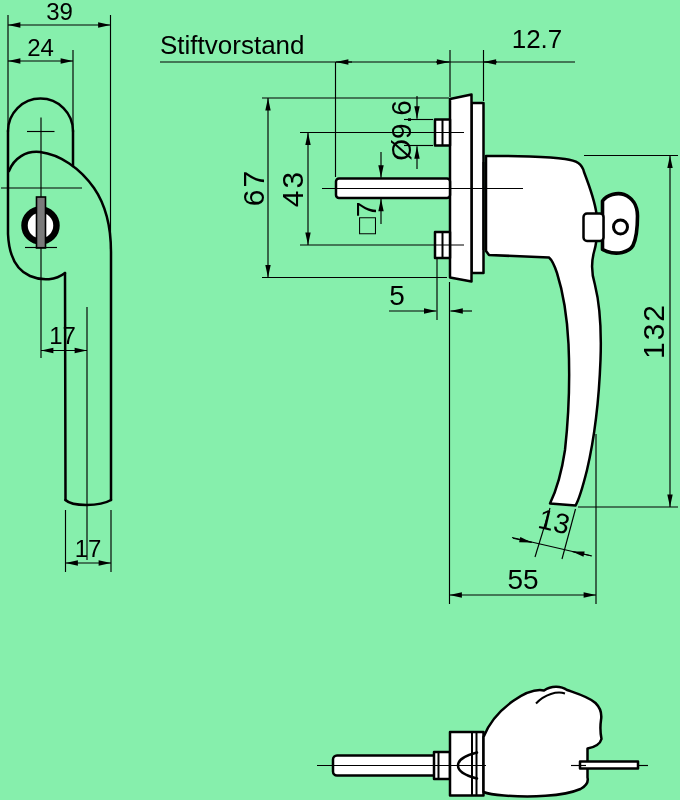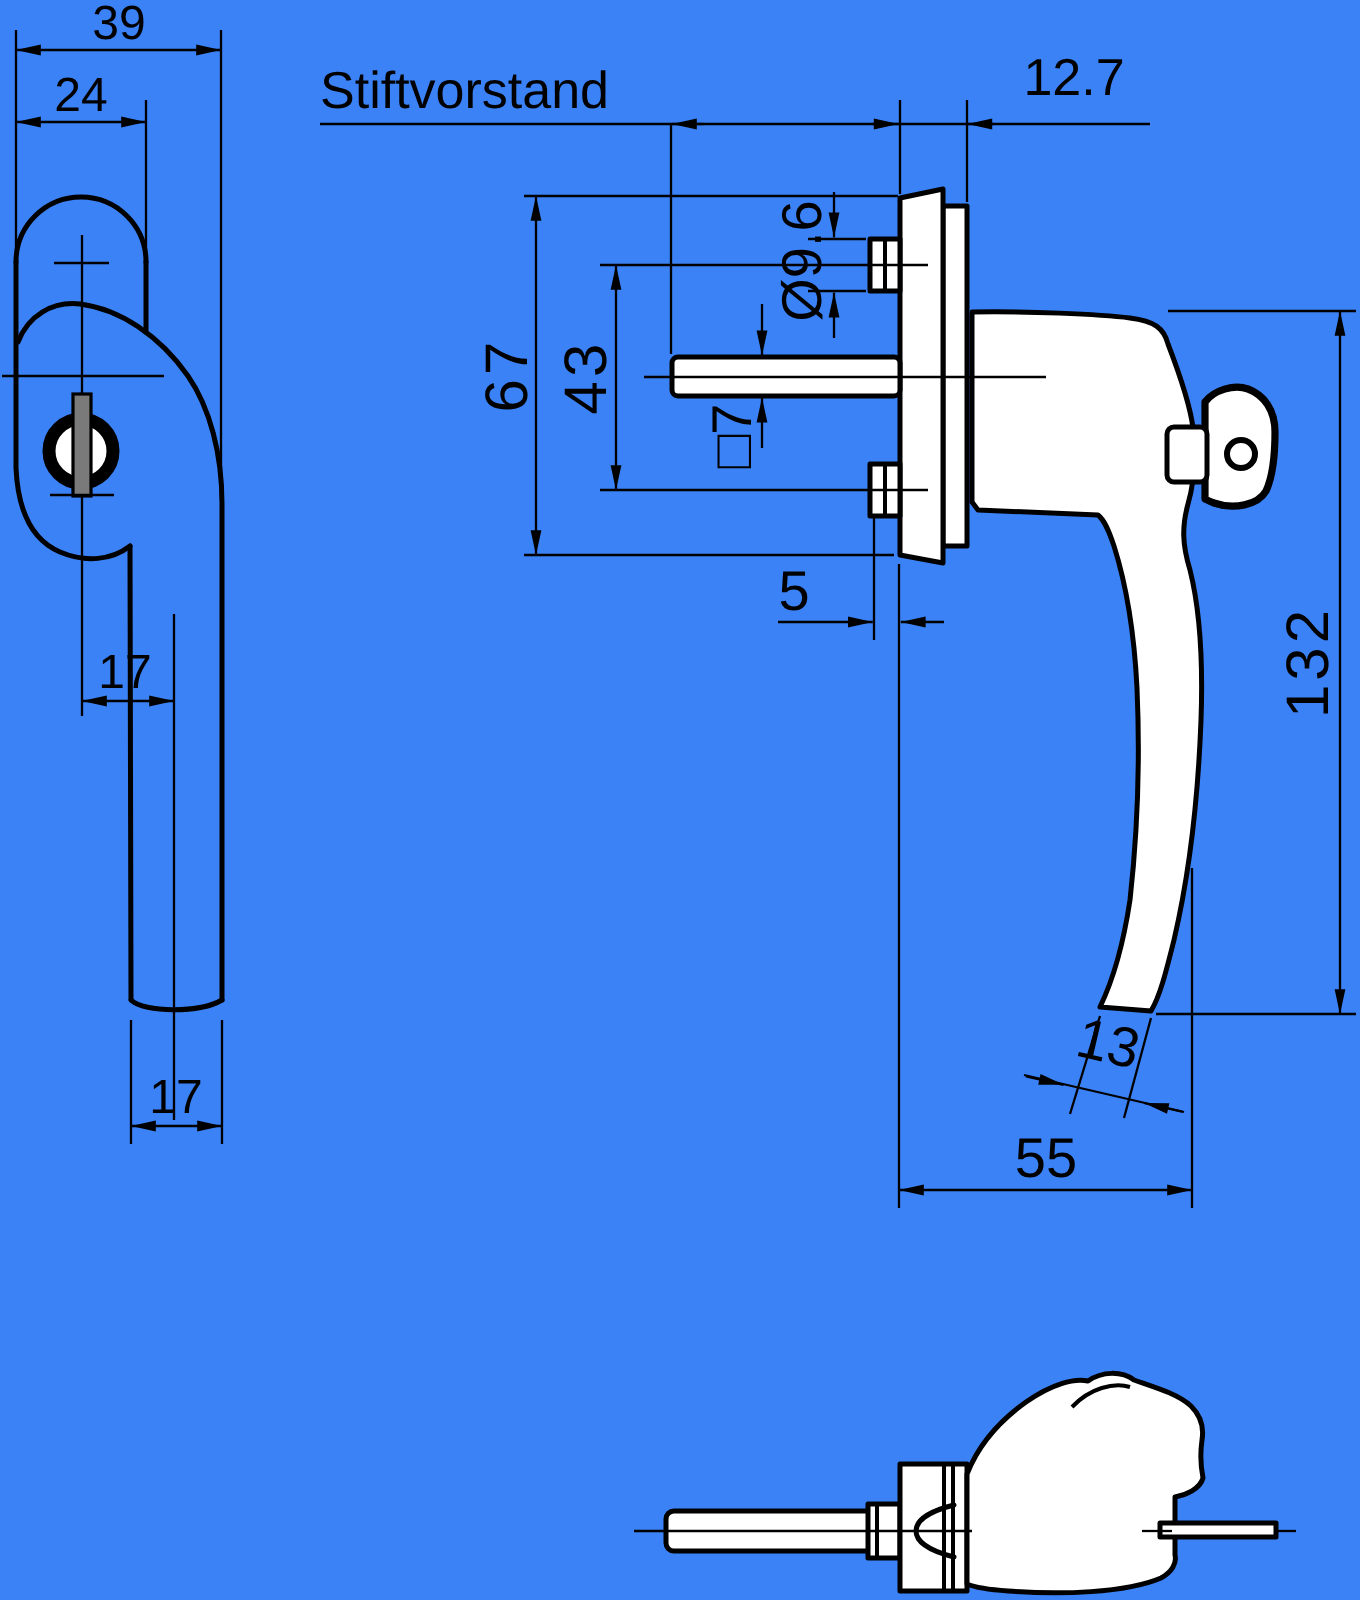--- a/index.html
+++ b/index.html
@@ -1,16 +1,16 @@
 <!DOCTYPE html>
 <html><head>
 <meta charset="utf-8">
 <style>
   html,body{margin:0;padding:0;background:#ffffff;}
-  .page{width:680px;height:800px;background:#3b82f6;position:relative;overflow:hidden;}
+  .page{width:680px;height:800px;background:#86efac;position:relative;overflow:hidden;}
   svg{display:block;}
   svg text{font-family:"Liberation Sans","DejaVu Sans",sans-serif;fill:#000;}
   .thin{stroke:#000;stroke-width:1.15;fill:none;}
   .med{stroke:#000;stroke-width:2;fill:none;}
   .out{stroke:#000;stroke-width:2.5;fill:none;stroke-linecap:round;stroke-linejoin:round;}
   .outf{stroke:#000;stroke-width:2.5;fill:#fff;stroke-linejoin:round;}
   .keyline{stroke:#000;stroke-width:3.6;fill:#fff;stroke-linejoin:round;}
   .t24{font-size:24px;}
   .t26{font-size:26px;}
   .t28{font-size:28px;}

